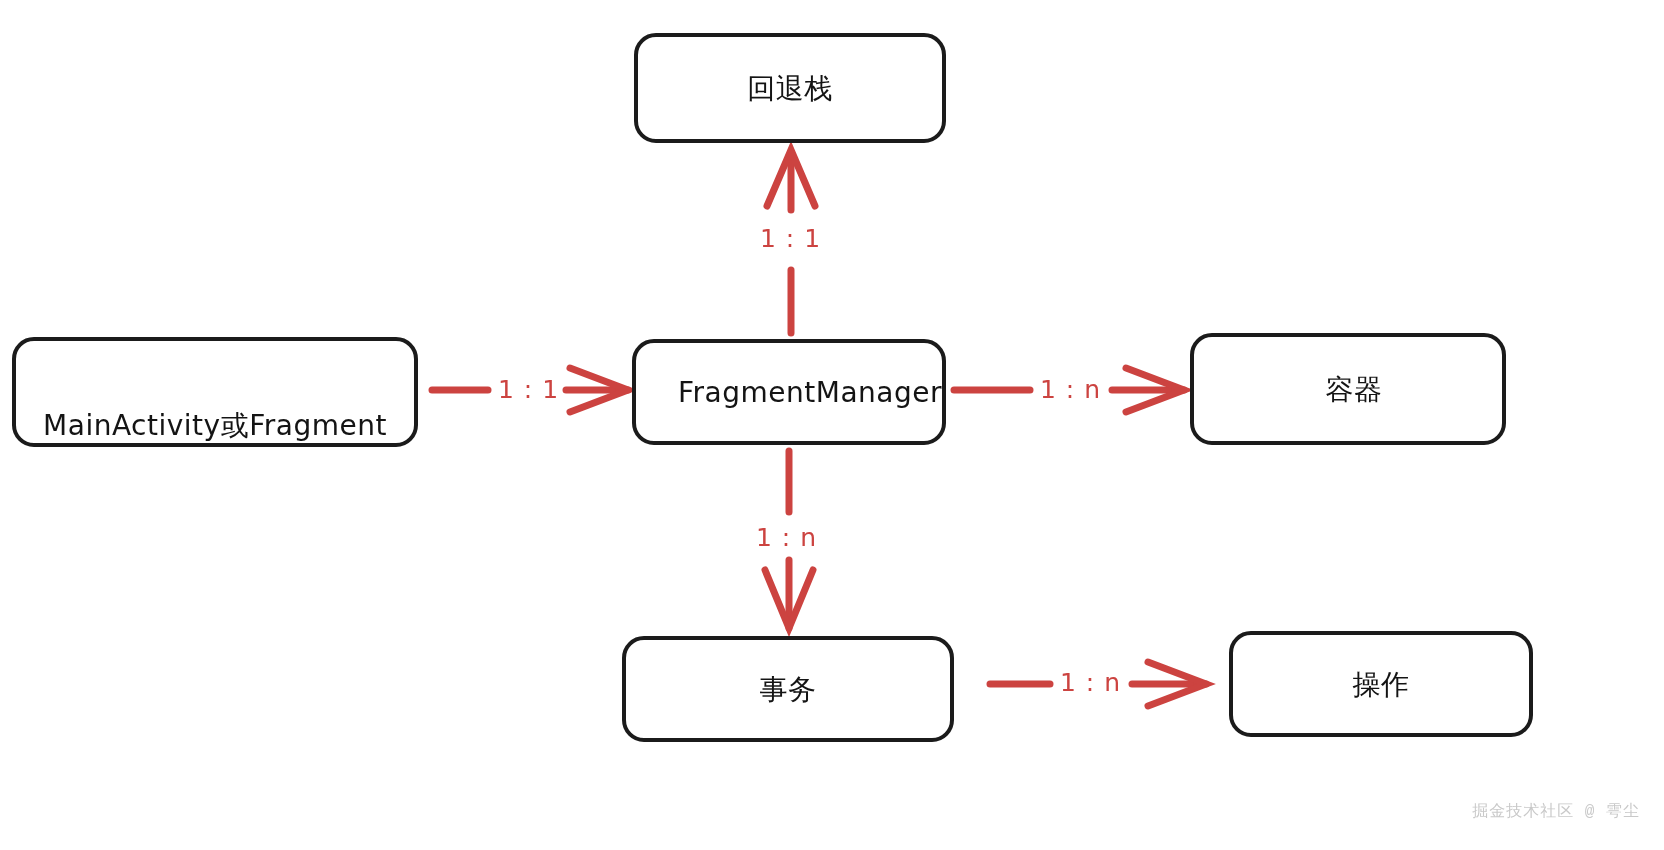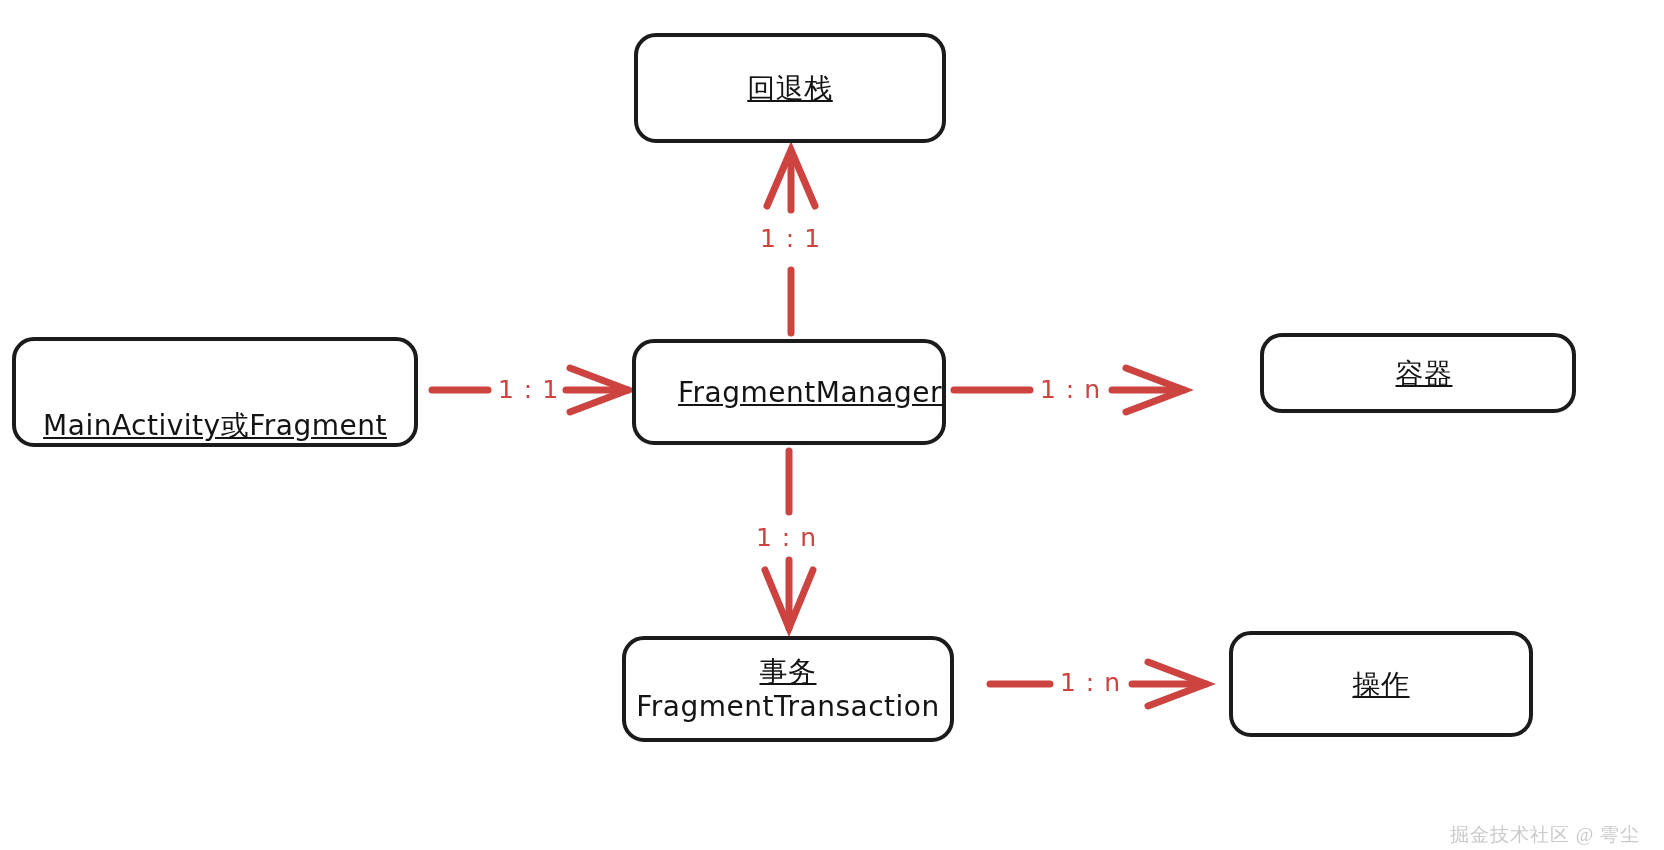--- a/index.html
+++ b/index.html
@@ -36,33 +36,32 @@
     text-align: center;
     color: #141414;
     font-family: "DejaVu Sans", "Liberation Sans", sans-serif;
     letter-spacing: 0.5px;
     z-index: 3;
   }
   .node .line1 {
     font-size: 28px;
     line-height: 1.25;
     white-space: nowrap;
-    text-decoration: underline;
   }
   .node .line2 {
     font-size: 28px;
     line-height: 1.25;
     white-space: nowrap;
   }
 
   
   #node-backstack   { left: 634px;  top: 33px;  width: 312px; height: 110px; }
   #node-host        { left: 12px;   top: 337px; width: 406px; height: 110px; justify-content: flex-end; }
   #node-fm          { left: 632px;  top: 339px; width: 314px; height: 106px; align-items: flex-end; }
-  #node-container   { left: 1260px; top: 333px; width: 316px; height: 80px; padding-left: 12px; }
+  #node-container   { left: 1190px; top: 333px; width: 316px; height: 112px; padding-left: 12px; }
   #node-transaction { left: 622px;  top: 636px; width: 332px; height: 106px; }
   #node-operation   { left: 1212px; top: 631px; width: 304px; height: 106px; margin-left: 17px; }
 
   
   .edge-label {
     position: absolute;
     color: #cc4340;
     font-size: 25px;
     font-family: "DejaVu Sans", "Liberation Sans", sans-serif;
     white-space: nowrap;
@@ -72,24 +71,24 @@
   #label-host-fm      { left: 498px;  top: 375px; }
   #label-fm-backstack { left: 760px;  top: 224px; }
   #label-fm-container { left: 1040px; top: 375px; }
   #label-fm-trans     { left: 756px;  top: 523px; }
   #label-trans-op     { left: 1060px; top: 668px; }
 
   
   #watermark {
     position: absolute;
     right: 24px;
-    bottom: 2px;
-    font-size: 19px;
+    bottom: 28px;
+    font-size: 16px;
     color: #c9c9c9;
-    font-family: Liberation Serif, serif;
+    font-family: Liberation Mono, monospace;
     letter-spacing: 1px;
     z-index: 5;
     user-select: none;
   }
 </style>
 </head>
 <body>
 
 <svg id="canvas" viewBox="0 0 1664 850" aria-hidden="true">
   <g stroke="#cc4340" stroke-width="7" stroke-linecap="round" fill="none">
@@ -138,21 +137,20 @@
 <div class="node" id="node-fm">
   <span class="line1">FragmentManager</span>
 </div>
 
 <div class="node" id="node-container">
   <span class="line1">容器</span>
 </div>
 
 <div class="node" id="node-transaction">
   <span class="line1">事务</span>
-  <span class="line2">FragmentTransaction</span>
 </div>
 
 <div class="node" id="node-operation">
   <span class="line1">操作</span>
 </div>
 
 <div class="edge-label" id="label-host-fm">1 : 1</div>
 <div class="edge-label" id="label-fm-backstack">1 : 1</div>
 <div class="edge-label" id="label-fm-container">1 : n</div>
 <div class="edge-label" id="label-fm-trans">1 : n</div>

